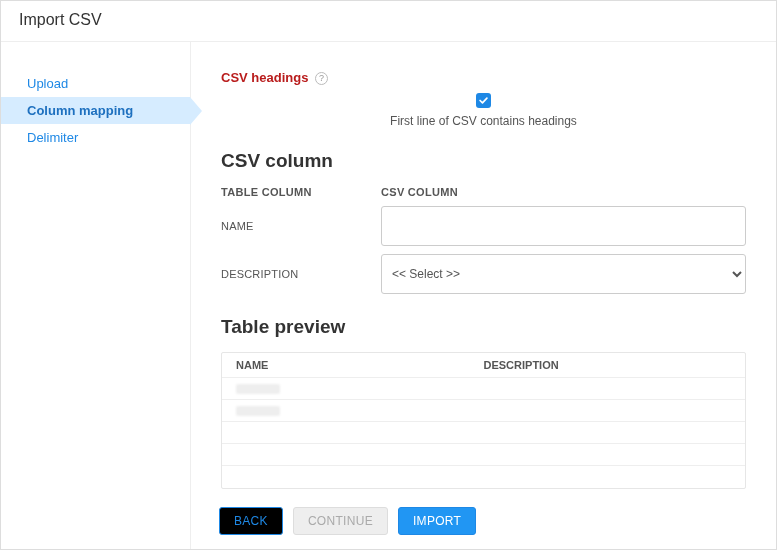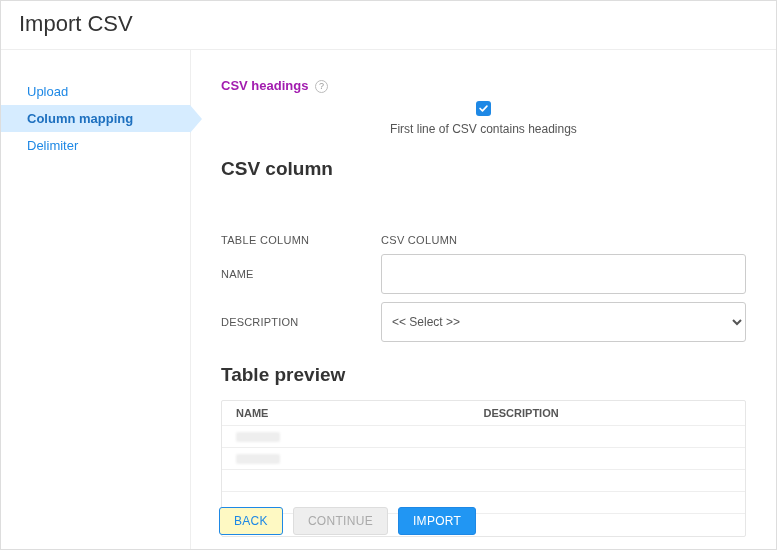--- a/index.html
+++ b/index.html
@@ -13,21 +13,21 @@
   .window {
     width: 777px;
     height: 550px;
     border: 1px solid #ddd;
     display: flex;
     flex-direction: column;
     position: relative;
   }
   .titlebar {
     padding: 10px 18px 12px 18px;
-    font-size: 22px;
+    font-size: 16px;
     color: #333;
     border-bottom: 1px solid #eee;
   }
   .body {
     flex: 1;
     display: flex;
     overflow: hidden;
   }
   .sidebar {
     width: 190px;
@@ -58,21 +58,21 @@
     border-left: 12px solid #d6ecff;
   }
   .main {
     flex: 1;
     padding: 28px 30px 10px 30px;
     overflow: auto;
   }
   .section-label {
     font-size: 13px;
     font-weight: 600;
-    color: #a21caf;
+    color: #b91c1c;
   }
   .help-icon {
     display: inline-block;
     width: 13px;
     height: 13px;
     border: 1px solid #bbb;
     border-radius: 50%;
     font-size: 9px;
     line-height: 11px;
     text-align: center;
@@ -109,24 +109,23 @@
   .map-grid {
     display: grid;
     grid-template-columns: 160px 1fr;
     row-gap: 8px;
     align-items: center;
     font-size: 11px;
     color: #555;
   }
   .col-head {
     font-size: 11px;
-    font-weight: 400;
+    font-weight: 700;
     color: #555;
     letter-spacing: 0.3px;
-    margin-top: 40px;
   }
   .row-label {
     font-size: 11px;
     color: #555;
     letter-spacing: 0.2px;
   }
   select.csv-sel {
     width: 100%;
     height: 40px;
     border: 1px solid #ccc;
@@ -173,21 +172,21 @@
     display: flex;
     gap: 10px;
   }
   .btn {
     height: 28px;
     padding: 0 14px;
     font-size: 12px;
     border-radius: 3px;
     cursor: pointer;
     border: 1px solid;
-    background: #fef9c3;
+    background: #000000;
     letter-spacing: 0.3px;
   }
   .btn.outline { border-color: #1e88e5; color: #1e88e5; }
   .btn.disabled { border-color: #ddd; background: #eee; color: #aaa; cursor: default; }
   .btn.primary { border-color: #1e88e5; background: #2196f3; color: #fff; }
 </style>
 </head>
 <body>
 
 <div class="window">

